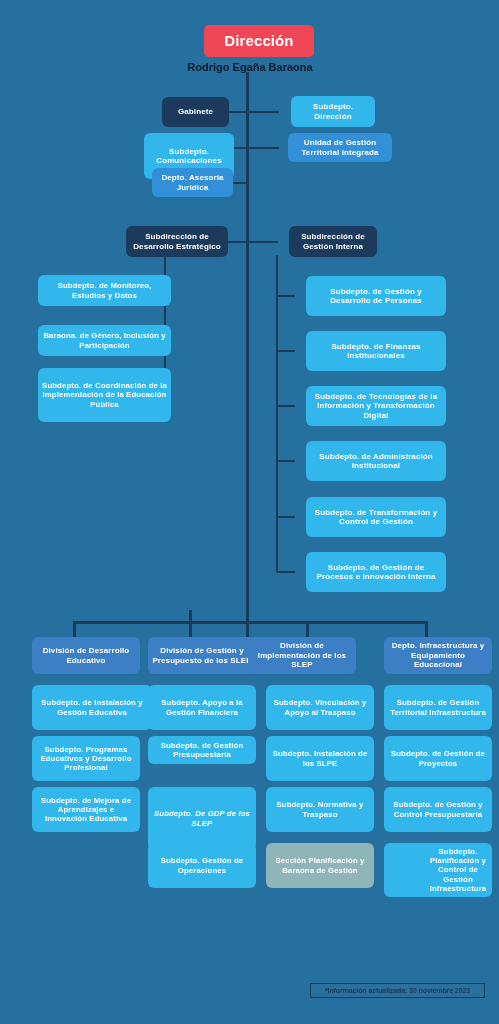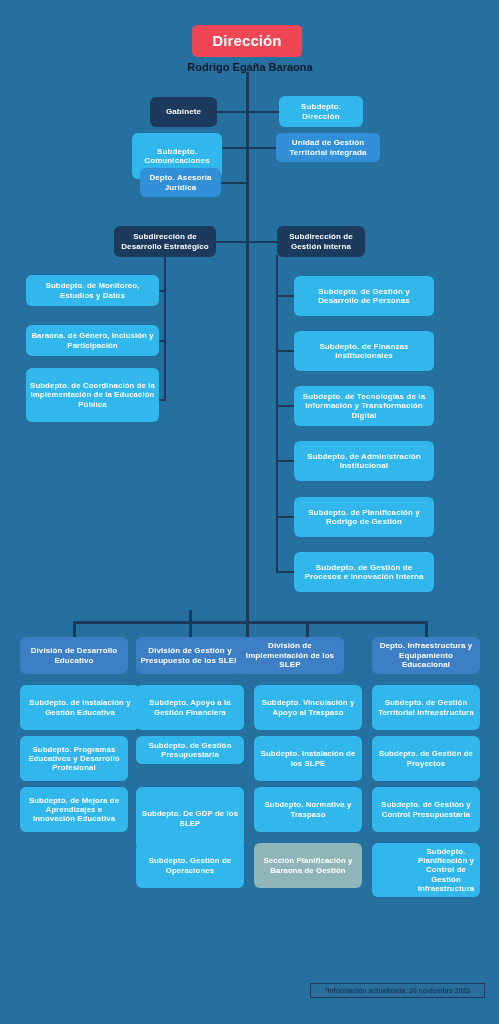--- a/index.html
+++ b/index.html
@@ -30,20 +30,21 @@
     display: flex;
     align-items: center;
     justify-content: center;
     text-align: center;
     color: #ffffff;
     line-height: 1.18;
     padding: 2px 4px;
     font-weight: bold;
     letter-spacing: 0.1px;
     overflow: hidden;
+    margin-left: 12px;
   }
   .box span { display: block; }
   .t-red     { background: #ef4655; }
   .t-navy    { background: #1b3a5c; }
   .t-cyan    { background: #31b7ec; }
   .t-mid     { background: #3290d8; }
   .t-div     { background: #3c7fc4; }
   .t-gray    { background: #8fb5b8; }
   .label-name {
     position: absolute;
@@ -146,21 +147,21 @@
   <div class="box t-cyan" style="left:294px; top:331px; width:140px; height:40px; font-size:8px;">
     <span>Subdepto. de Finanzas Institucionales</span>
   </div>
   <div class="box t-cyan" style="left:294px; top:386px; width:140px; height:40px; font-size:8px;">
     <span>Subdepto. de Tecnologías de la Información y Transformación Digital</span>
   </div>
   <div class="box t-cyan" style="left:294px; top:441px; width:140px; height:40px; font-size:8px;">
     <span>Subdepto. de Administración Institucional</span>
   </div>
   <div class="box t-cyan" style="left:294px; top:497px; width:140px; height:40px; font-size:8px;">
-    <span>Subdepto. de Planificación y Rodrigo de Gestión</span>
+    <span>Subdepto. de Transformación y Control de Gestión</span>
   </div>
   <div class="box t-cyan" style="left:294px; top:552px; width:140px; height:40px; font-size:8px;">
     <span>Subdepto. de Gestión de Procesos e Innovación Interna</span>
   </div>
 
   <div class="box t-div" style="left:20px; top:637px; width:108px; height:37px; font-size:8px;">
     <span>División de Desarrollo Educativo</span>
   </div>
   <div class="box t-div" style="left:136px; top:637px; width:108px; height:37px; font-size:8px;">
     <span>División de Gestión y Presupuesto de los SLEP</span>
@@ -181,21 +182,21 @@
   <div class="box t-cyan" style="left:20px; top:787px; width:108px; height:45px; font-size:7.8px;">
     <span>Subdepto. de  Mejora de Aprendizajes e Innovación Educativa</span>
   </div>
 
   <div class="box t-cyan" style="left:136px; top:685px; width:108px; height:45px; font-size:7.8px;">
     <span>Subdepto. Apoyo a la Gestión Financiera</span>
   </div>
   <div class="box t-cyan" style="left:136px; top:736px; width:108px; height:28px; font-size:7.8px;">
     <span>Subdepto. de Gestión Presupuestaria</span>
   </div>
-  <div class="box t-cyan" style="left:136px; top:787px; width:108px; height:63px; font-size:7.8px;">
+  <div class="box t-cyan" style="left:136px; top:787px; width:108px; height:63px; font-size:7.8px;font-style:italic;">
     <span>Subdepto. De GDP de los SLEP</span>
   </div>
   <div class="box t-cyan" style="left:136px; top:843px; width:108px; height:45px; font-size:7.8px;">
     <span>Subdepto. Gestión de Operaciones</span>
   </div>
 
   <div class="box t-cyan" style="left:254px; top:685px; width:108px; height:45px; font-size:7.8px;">
     <span>Subdepto. Vinculación y Apoyo al Traspaso</span>
   </div>
   <div class="box t-cyan" style="left:254px; top:736px; width:108px; height:45px; font-size:7.8px;">

